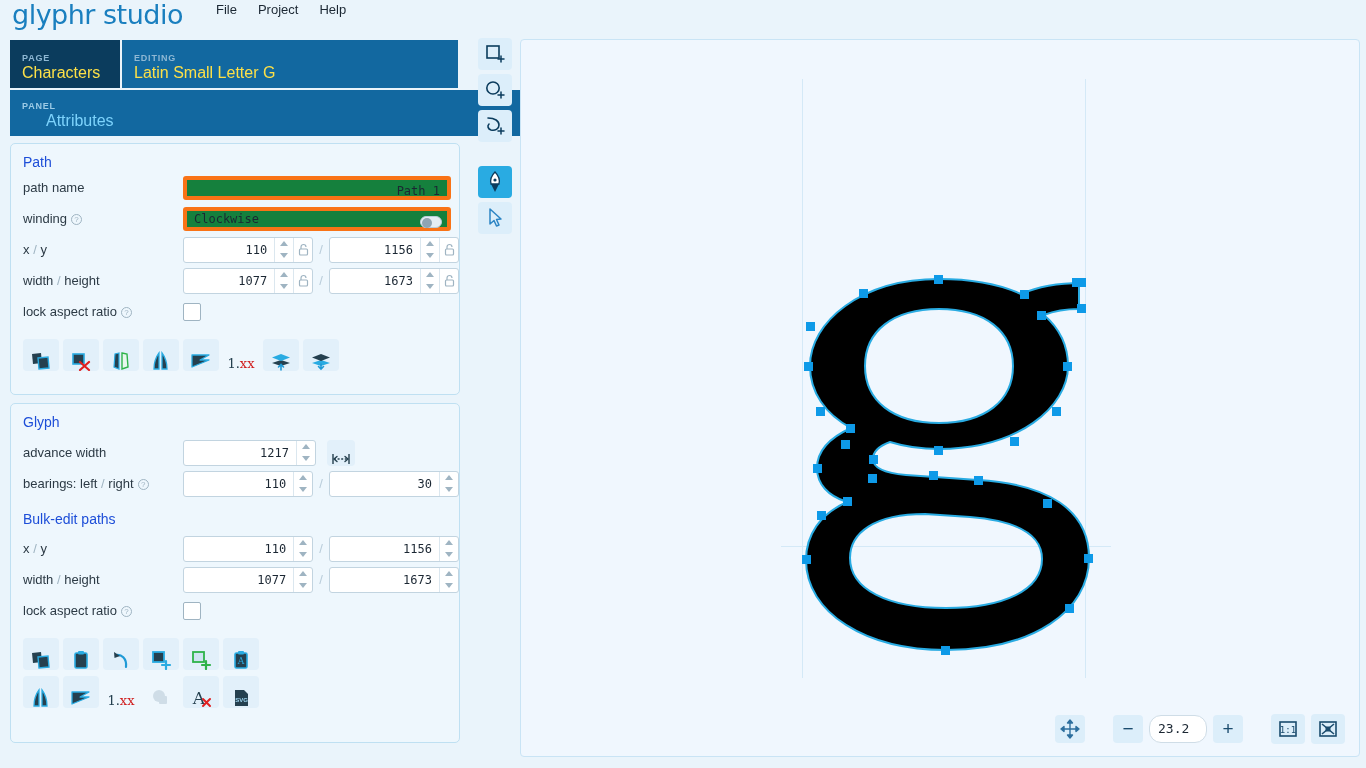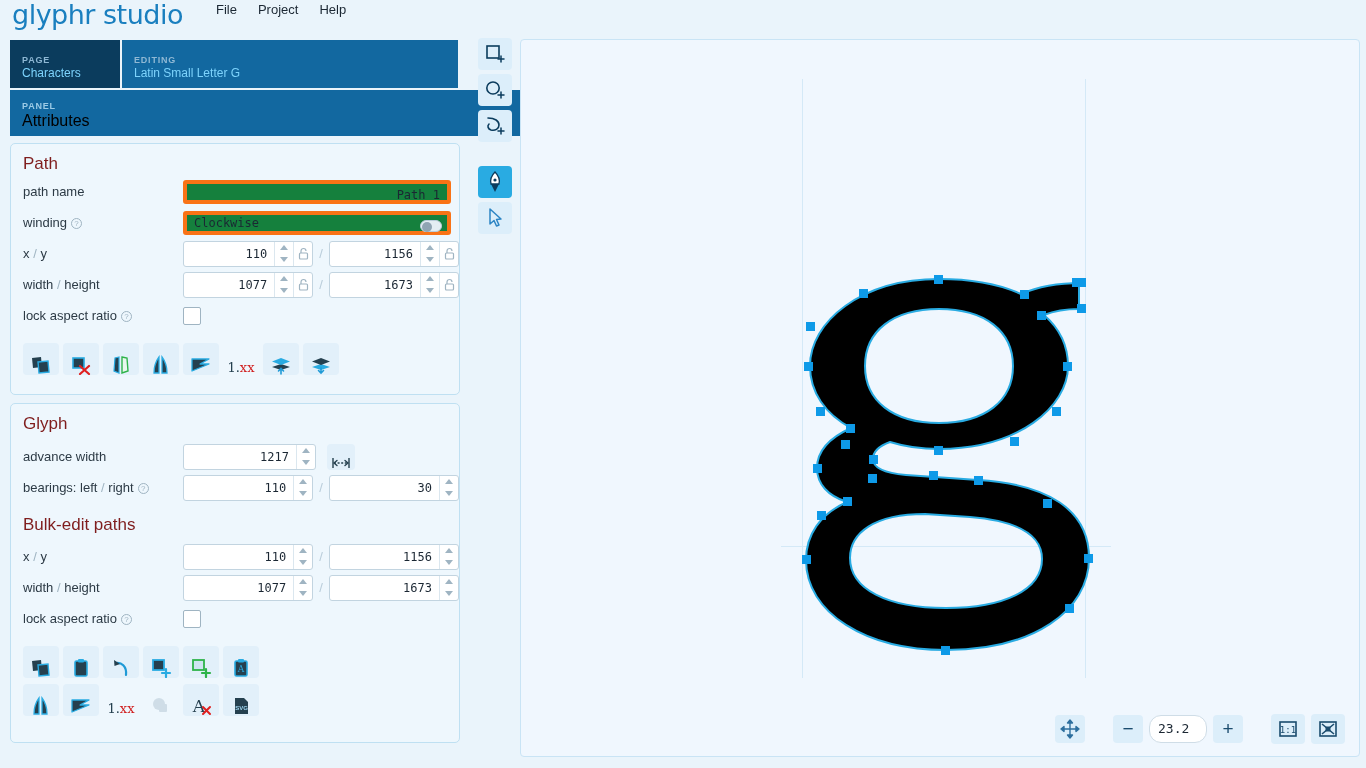--- a/index.html
+++ b/index.html
@@ -40,50 +40,50 @@
   }
   .navblock {
     padding: 6px 12px 0 12px;
     display: flex; flex-direction: column; justify-content: center;
   }
   .navblock .kicker {
     font-size: 9px; font-weight: bold; letter-spacing: 0.8px;
     color: #8fb8d4; text-transform: uppercase; margin-bottom: 1px;
   }
   .navblock .title {
-    font-size: 12px; color: #7dd3fc;
+    font-size: 16px; color: #fde047;
   }
   #nav-page { background: #0b3c5d; width: 110px; }
   #nav-editing { background: #1268a0; flex: 1; }
   #nav-panel {
     position: absolute; left: 10px; top: 90px;
     width: 528px; height: 46px;
     background: #1268a0;
     padding: 5px 12px 0 12px;
     display: flex; flex-direction: column; justify-content: center;
   }
   #nav-panel .kicker {
     font-size: 9px; font-weight: bold; letter-spacing: 0.8px;
     color: #9ccbe6; text-transform: uppercase; margin-bottom: 1px;
   }
-  #nav-panel .title { font-size: 16px; color: #000000; }
+  #nav-panel .title { font-size: 16px; color: #7dd3fc; margin-left: 24px; }
 
   
   .card {
     position: absolute; left: 10px;
     width: 450px;
     background: #eef7fd;
     border: 1px solid #bfe0f2;
     border-radius: 5px;
   }
   #card-path  { top: 143px; height: 252px; }
   #card-glyph { top: 403px; height: 340px; }
 
   .section-head {
-    font-size: 17px; color: #7f1d1d; font-weight: 400;
+    font-size: 14px; color: #1d4ed8; font-weight: 400;
     padding-left: 12px;
   }
 
   .row {
     display: flex; align-items: center;
     height: 27px; margin-top: 4px;
     padding-left: 12px;
   }
   .row .lbl {
     font-size: 13px; color: #2c3a45;

